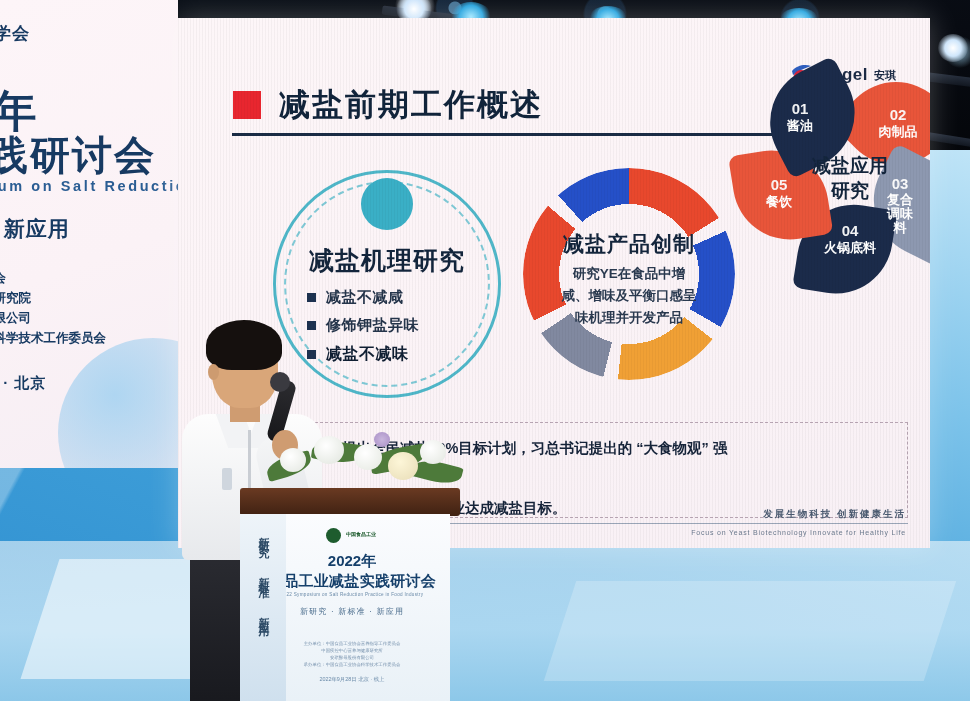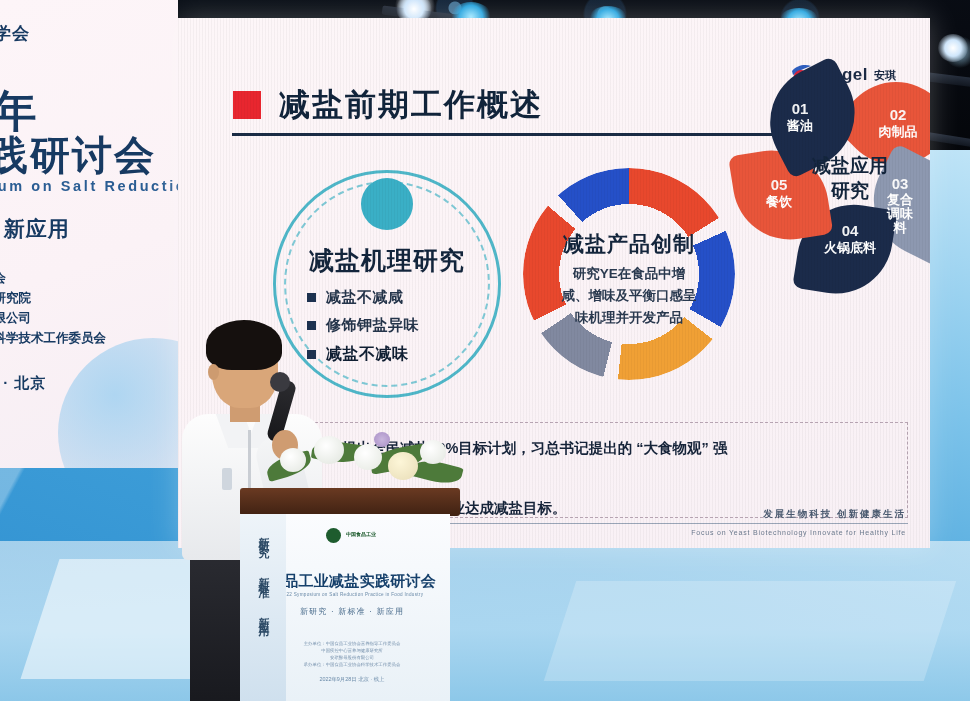--- a/index.html
+++ b/index.html
@@ -353,20 +353,21 @@
     <div class="mic"></div>
     <div class="mic-head"></div>
     <div class="hand"></div>
   </div>
 
   <div class="podium">
     <div class="podium-top"></div>
     <div class="podium-body">
       <div class="pod-logo"></div>
       <div class="pod-logo-t">中国食品工业</div>
+      <div class="pod-yr">2022年</div>
       <div class="pod-h">食品工业减盐实践研讨会</div>
       <div class="pod-en">2022 Symposium on Salt Reduction Practice in Food Industry</div>
       <div class="pod-sub">新研究 · 新标准 · 新应用</div>
       <div class="pod-orgs" style="white-space:pre;">主办单位：中国食品工业协会营养指导工作委员会
 中国疾控中心营养与健康研究所
 安琪酵母股份有限公司
 承办单位：中国食品工业协会科学技术工作委员会</div>
       <div class="pod-date">2022年9月28日  北京 · 线上</div>
     </div>
     <div class="podium-side">

